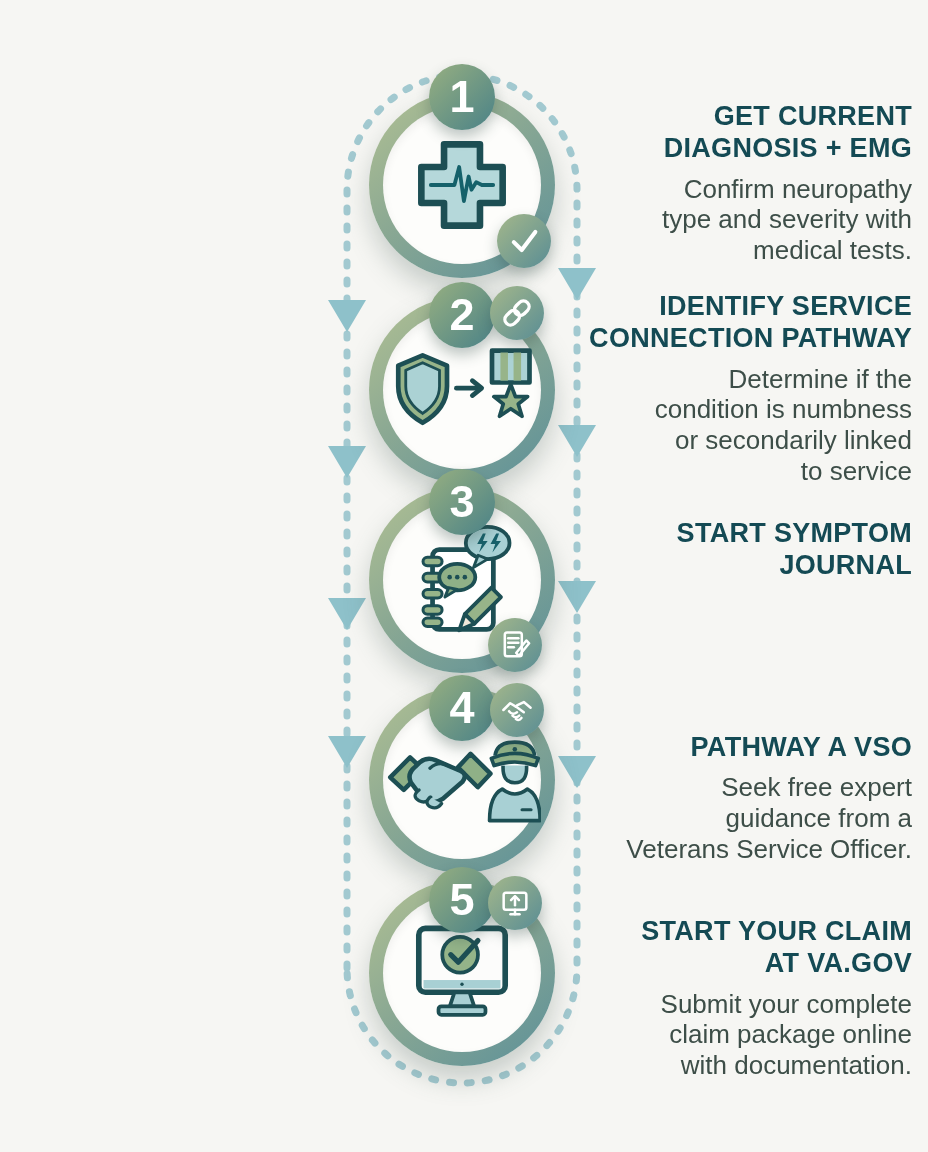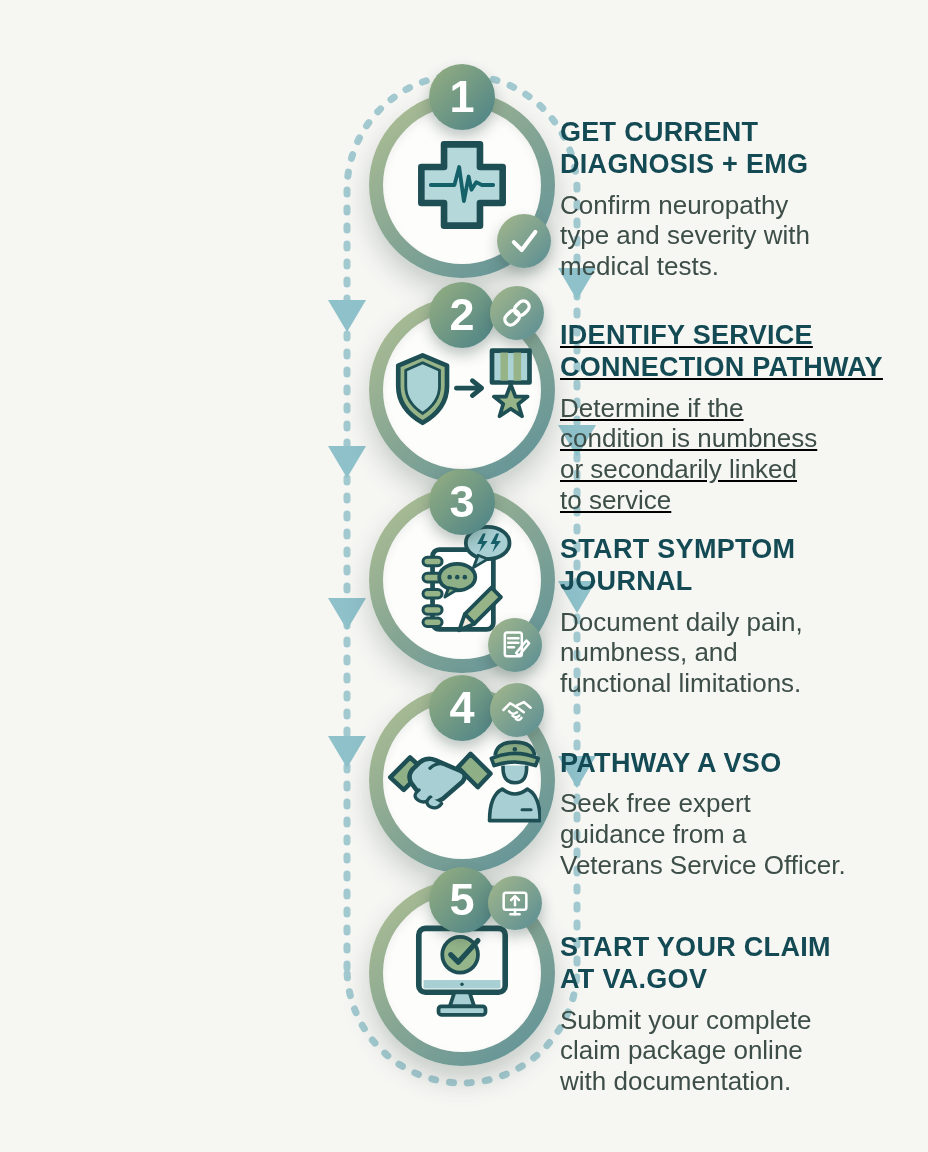--- a/index.html
+++ b/index.html
@@ -49,23 +49,22 @@
     background:linear-gradient(135deg,#a0b58b 5%,#5d8f94 95%);
     display:flex; align-items:center; justify-content:center;
     box-shadow:0 7px 14px rgba(55,80,75,.32);
     z-index:3;
   }
 
   
   .texts {
     position:absolute;
     left:560px; width:352px;
-    text-align:left;
+    text-align:right;
     z-index:2;
-    margin-top:16px;
   }
   .step-title {
     white-space:pre-line;
     color:#144a54;
     font-size:27px; font-weight:bold;
     line-height:1.2;
     letter-spacing:.3px;
   }
   .step-desc {
     white-space:pre-line;
@@ -126,21 +125,21 @@
   </div>
   <div class="numbadge" style="left:429px; top:282px;">2</div>
   <div class="subbadge" style="left:490px; top:286px;">
     <svg width="34" height="34" viewBox="0 0 30 30">
       <g transform="rotate(-45 15 15)" fill="none" stroke="#ffffff" stroke-width="3">
         <rect x="2" y="10" width="14" height="10" rx="5"></rect>
         <rect x="14" y="10" width="14" height="10" rx="5"></rect>
       </g>
     </svg>
   </div>
-  <div class="texts" style="top:303px;text-decoration:underline;">
+  <div class="texts" style="top:290px;">
     <div class="step-title">IDENTIFY SERVICE
 CONNECTION PATHWAY</div>
     <div class="step-desc">Determine if the
 condition is numbness
 or secondarily linked
 to service</div>
   </div>
 
   <div class="ring" style="left:369px; top:487px;">
     <svg width="124" height="114" viewBox="0 0 130 120">
@@ -175,23 +174,20 @@
         <line x1="9" y1="9" x2="18" y2="9"></line>
         <line x1="9" y1="13" x2="18" y2="13"></line>
         <line x1="9" y1="17" x2="14" y2="17"></line>
         <path d="M16 22 L25 11 L27.5 13.5 L18.5 24.5 Z"></path>
       </g>
     </svg>
   </div>
   <div class="texts" style="top:517px;">
     <div class="step-title">START SYMPTOM
 JOURNAL</div>
-    <div class="step-desc">Document daily pain,
-numbness, and
-functional limitations.</div>
   </div>
 
   <div class="ring" style="left:369px; top:687px;">
     <svg width="158" height="102" viewBox="0 0 175 110">
       <path d="M8 52 L30 30 L45 44 L23 66 Z" fill="#8fb087" stroke="#1d4f54" stroke-width="5" stroke-linejoin="round"></path>
       <path d="M97 26 L119 48 L105 63 L83 41 Z" fill="#8fb087" stroke="#1d4f54" stroke-width="5" stroke-linejoin="round"></path>
       <path d="M36 40 Q46 28 58 33 L86 45 Q94 49 88 57 L66 76 Q53 85 43 74 L31 58 Q26 48 36 40 Z" fill="#a8d0d4" stroke="#1d4f54" stroke-width="5" stroke-linejoin="round"></path>
       <path d="M40 66 q-9 7 0 12 q8 4 13 -4" fill="#a8d0d4" stroke="#1d4f54" stroke-width="3.6" stroke-linecap="round"></path>
       <path d="M52 74 q-7 7 1 11 q7 3 12 -4" fill="#a8d0d4" stroke="#1d4f54" stroke-width="3.6" stroke-linecap="round"></path>
       <path d="M52 42 q10 -9 22 -2" fill="none" stroke="#1d4f54" stroke-width="3.6" stroke-linecap="round"></path>

